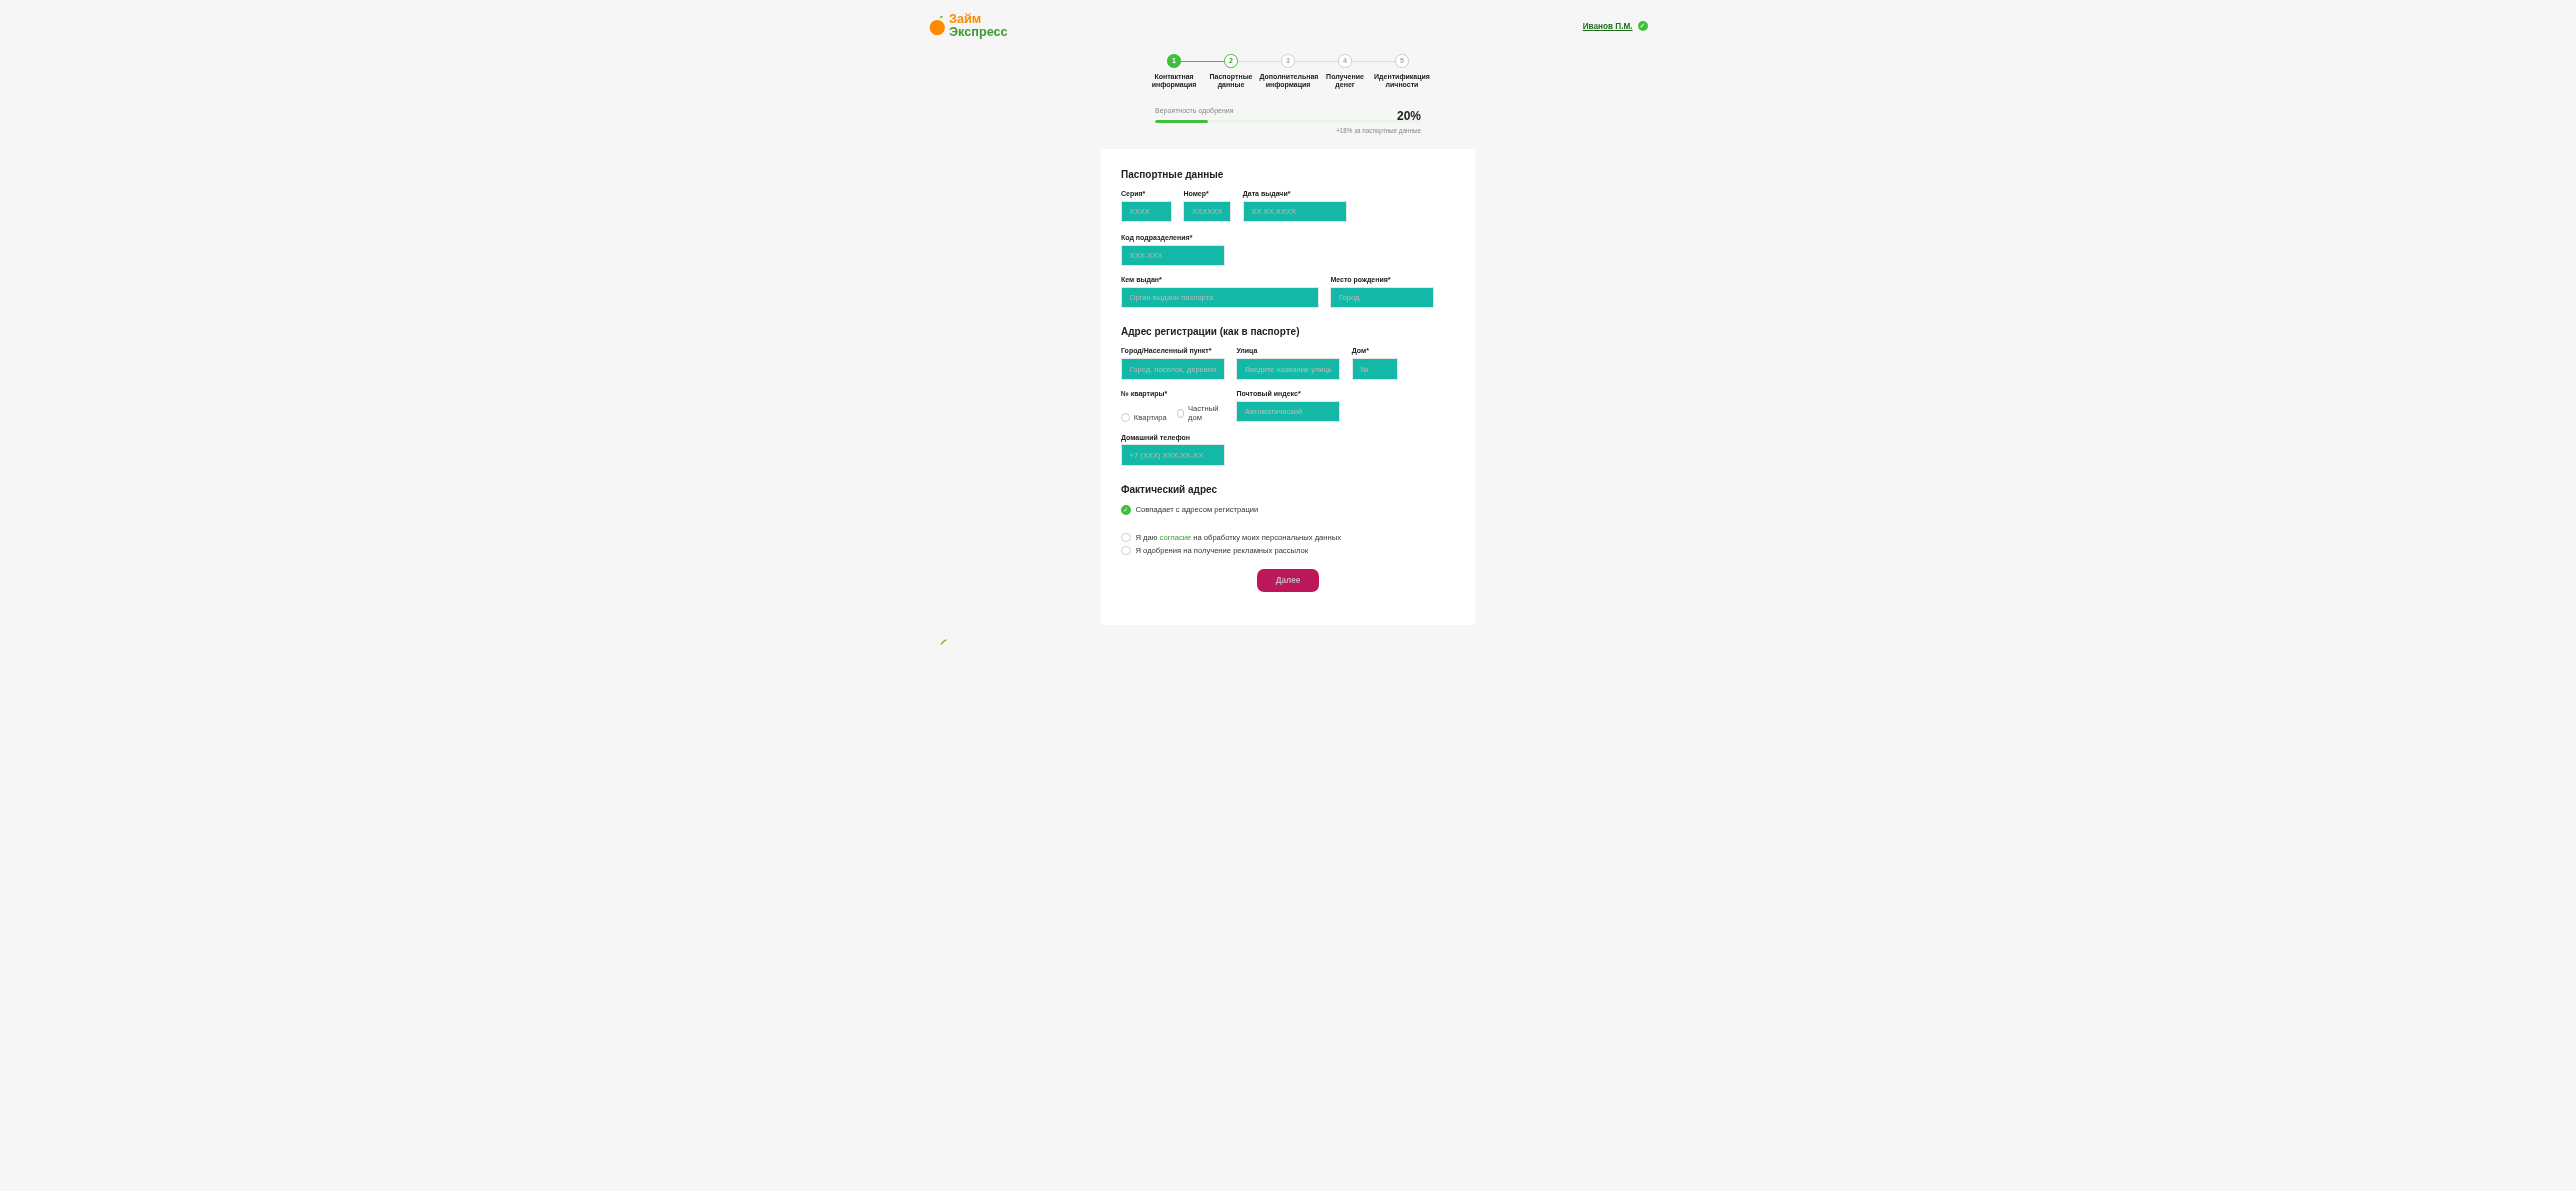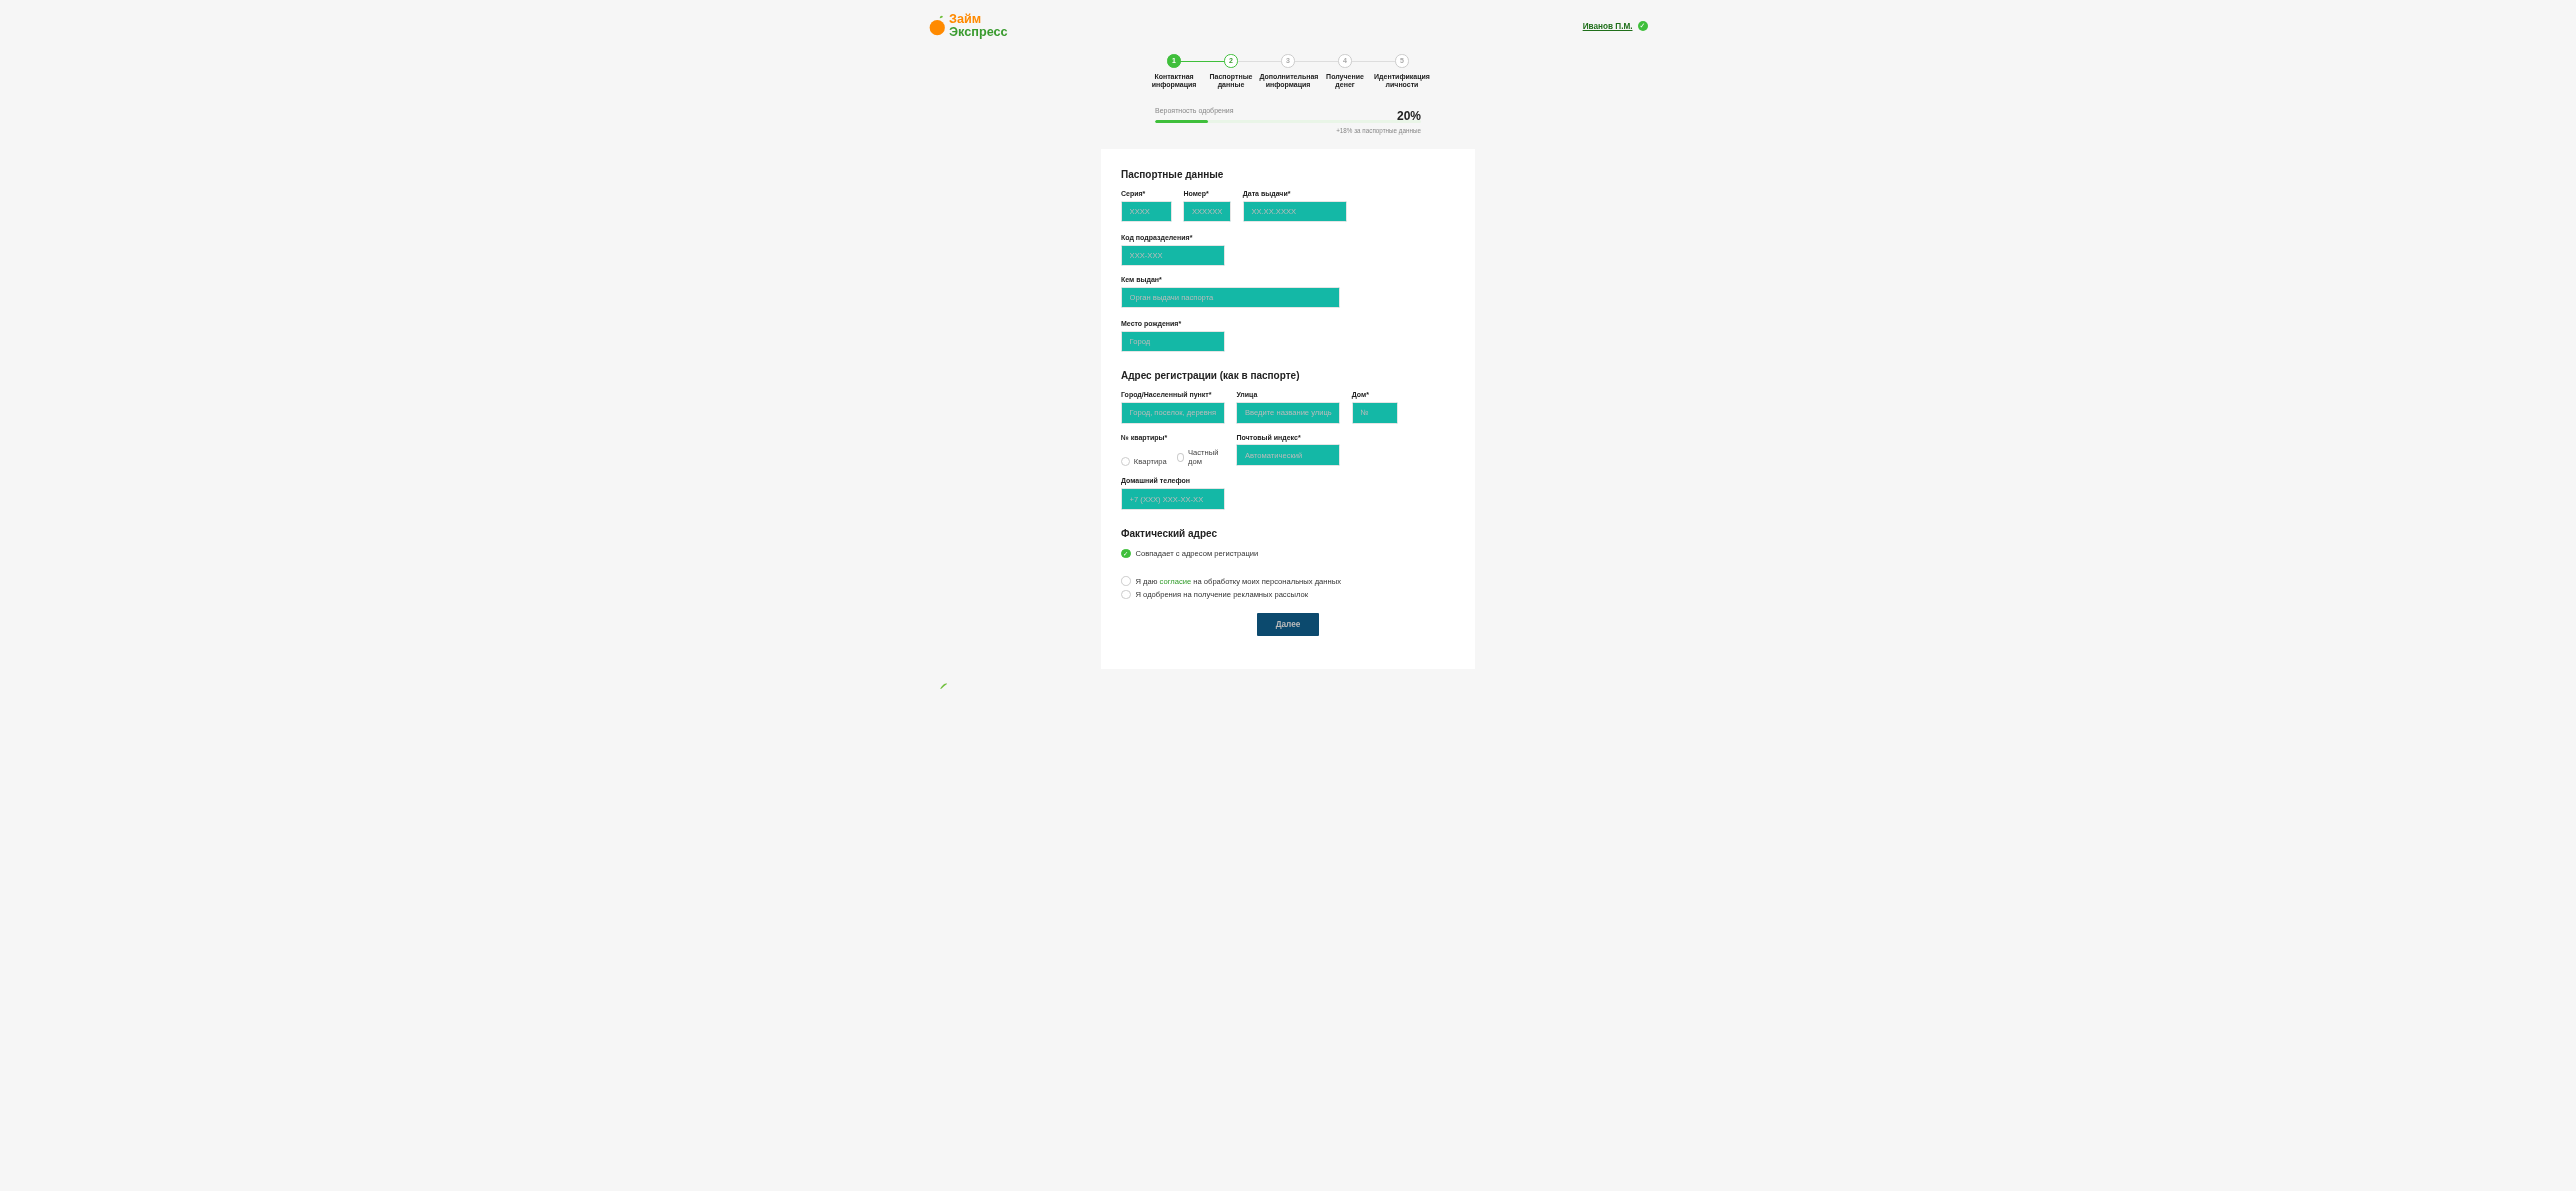--- a/index.html
+++ b/index.html
@@ -46,34 +46,34 @@
   .card { background:#fff; padding:20px 20px 23px; width:374px; margin:0 auto;}
   .sect { margin-bottom:18px; }
   .sect h2 { font-size:10px;font-weight:700;margin-bottom:10px;}
   .row { display:flex; gap:11.4px; margin-bottom:10px; flex-wrap:wrap;}
   .field { display:flex;flex-direction:column;gap:3.8px;}
   .field label { font-size:7px;font-weight:700;color:#222;}
   .field input[type=text] {
     height:21.6px;border:0.6px solid #e5e5e5;border-radius:1.3px;padding:0 7.6px;font-size:7.6px;color:#333;outline:none;background:#14b8a6;
   }
   .field input[type=text]::placeholder { color:#bbb; }
-  .w80 { width:51px;} .w164{width:104px;} .w346{width:219px;} .w72{width:46px;}
+  .w80 { width:51px;} .w164{width:104px;} .w346{width:198px;} .w72{width:46px;}
 
   .radios { display:flex;gap:10px;align-items:flex-end; height:21.6px; }
   .radio { display:flex;align-items:center;gap:3.8px; cursor:pointer;}
   .radio .dot { width:9px;height:9px;border:0.6px solid #ccc;border-radius:50%;}
   .radio span { font-size:7.6px;color:#444;}
 
   .check { display:flex;align-items:center;gap:5px; margin-bottom:3.8px;}
   .check .box { width:9.5px;height:9.5px;border:0.6px solid #ccc;border-radius:50%; flex-shrink:0;}
   .check.on .box { background:#3fbf3b;border-color:#3fbf3b;display:flex;align-items:center;justify-content:center;color:#fff;font-size:6.3px;}
   .check span, .check label { font-size:7.6px;color:#333; }
   .check a { color:#2e9b27; text-decoration:none;}
 
-  .btn-next { display:block;margin:14px auto 10px;padding:7px 19px;border:none;border-radius:1px;background:#0c4a6e;color:#bcbcbc;font-size:8.2px;font-weight:600;cursor:not-allowed;}
+  .btn-next { display:block;margin:14px auto 10px;padding:7px 19px;border:none;border-radius:7px;background:#be185d;color:#bcbcbc;font-size:8.2px;font-weight:600;cursor:not-allowed;}
 
   .footer-logo { margin-top: 11.4px; padding-left:6.3px;}
 </style>
 </head>
 <body>
 
 <div class="wrap">
 
   <div class="header">
     <div class="logo">

